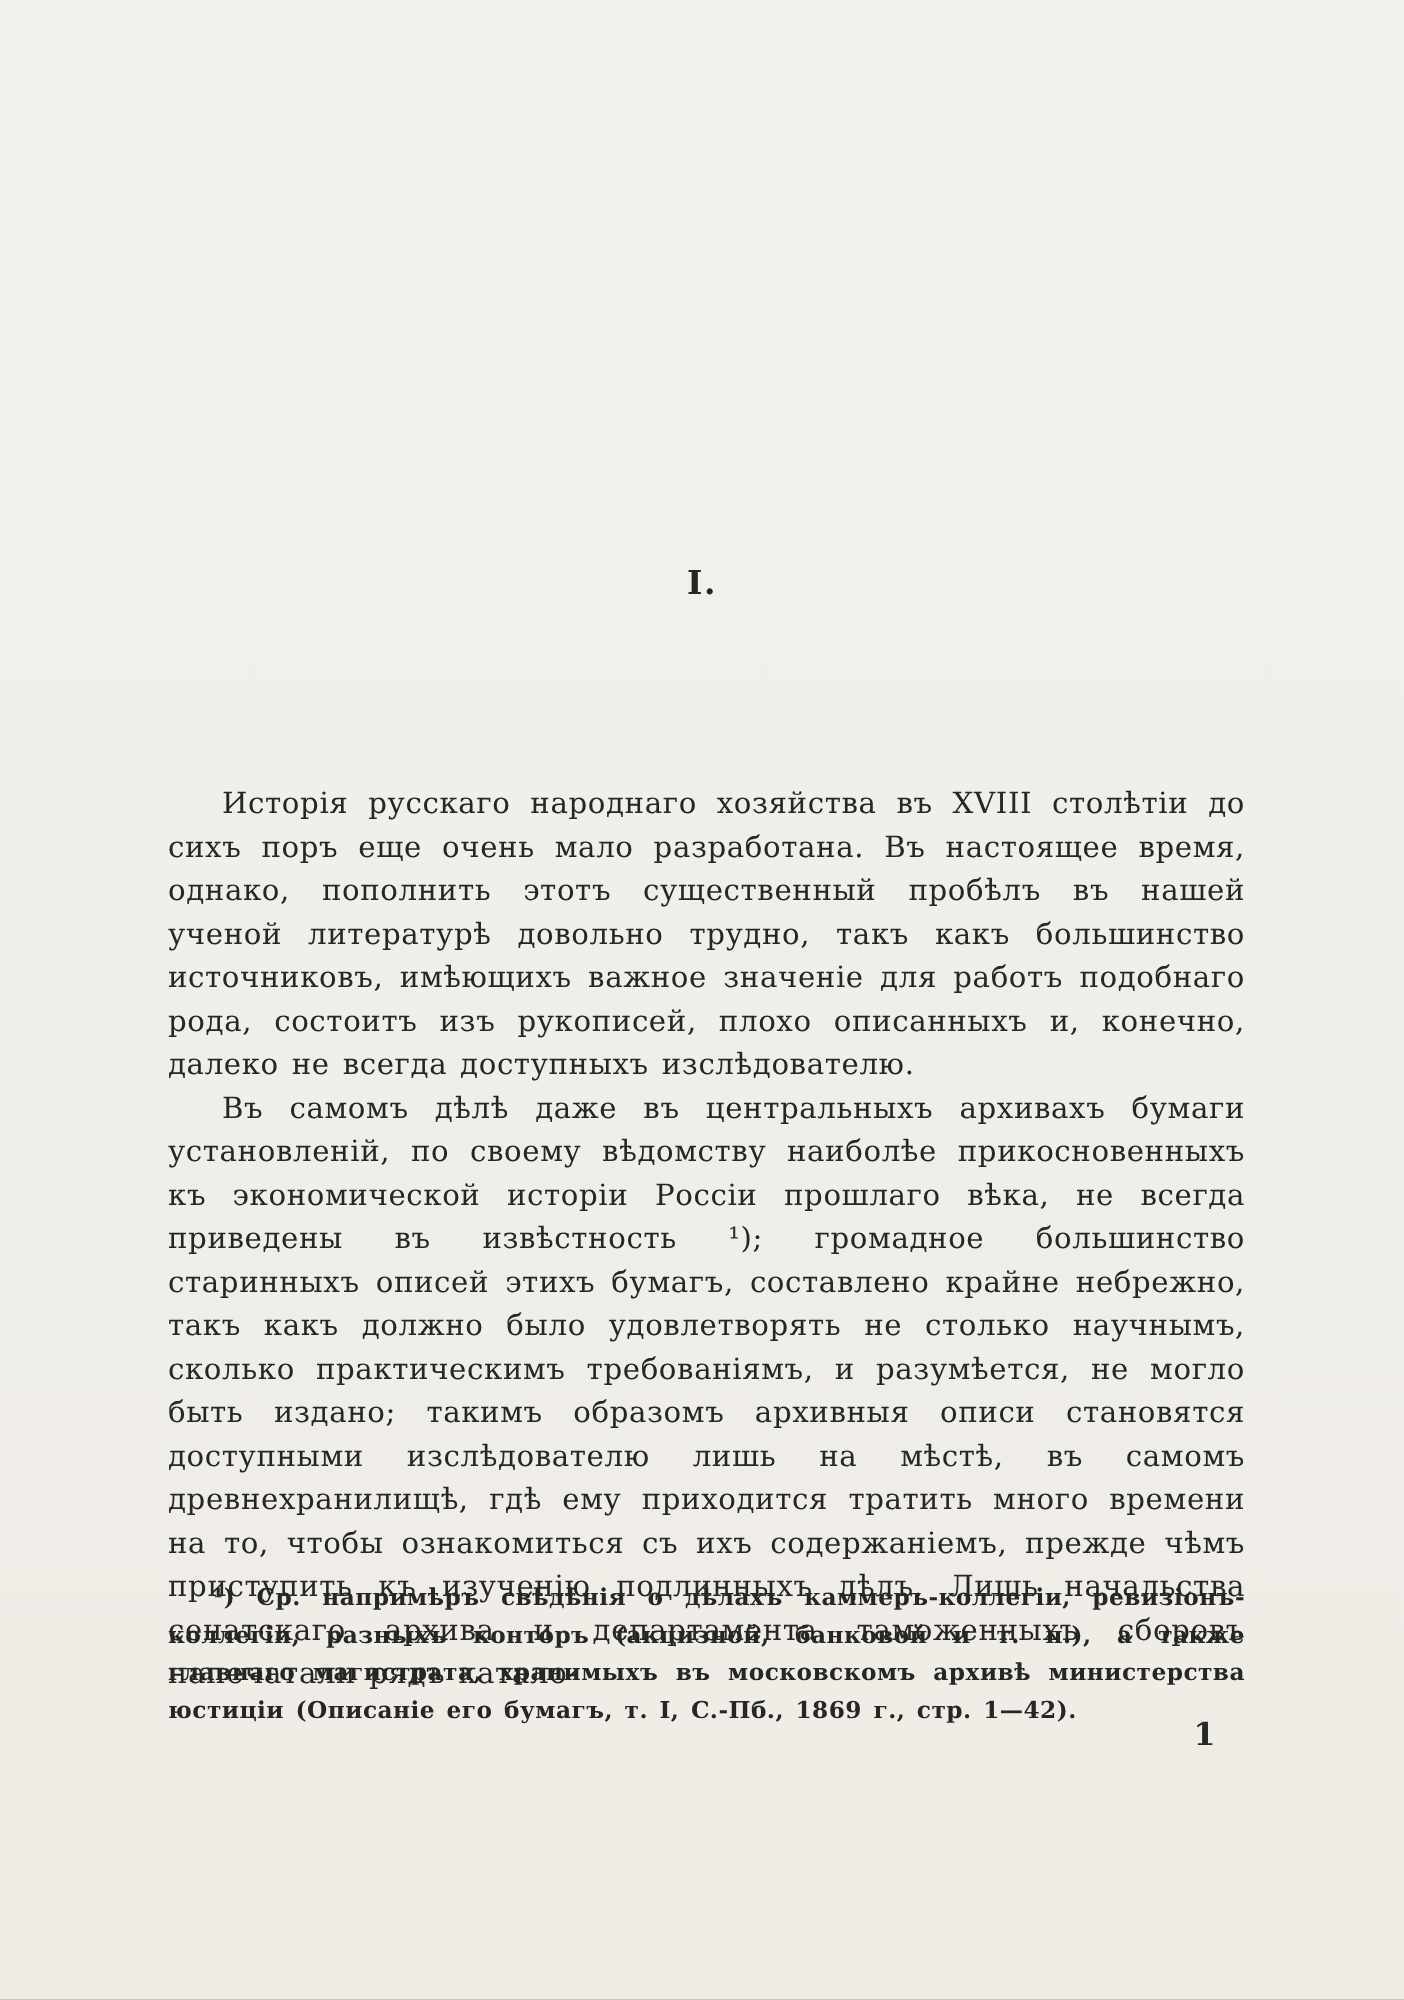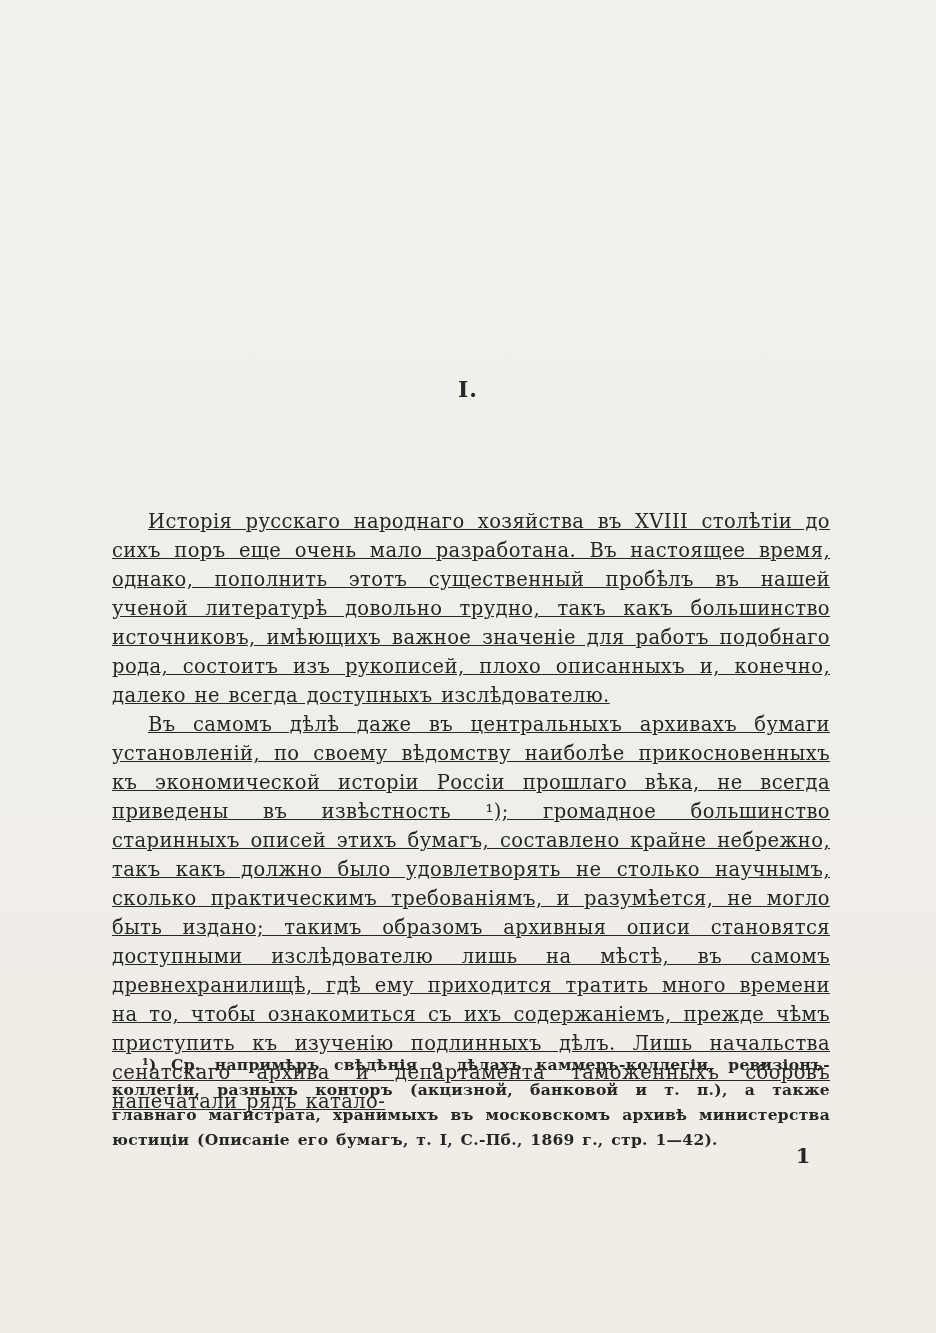--- a/index.html
+++ b/index.html
@@ -33,24 +33,23 @@
     top: 444px;
     left: 0;
     width: 100%;
     text-align: center;
     font-size: 20px;
     font-weight: bold;
     letter-spacing: 2.5px;
   }
   .body-text {
     position: absolute;
-    top: 507px;
+    top: 521px;
     left: 112px;
     width: 718px;
-    text-decoration: underline;
   }
   .body-text p {
     margin: 0;
     text-indent: 36px;
     text-align: justify;
     font-size: 19.5px;
     line-height: 29px;
     letter-spacing: 0.4px;
     word-spacing: 2px;
   }

